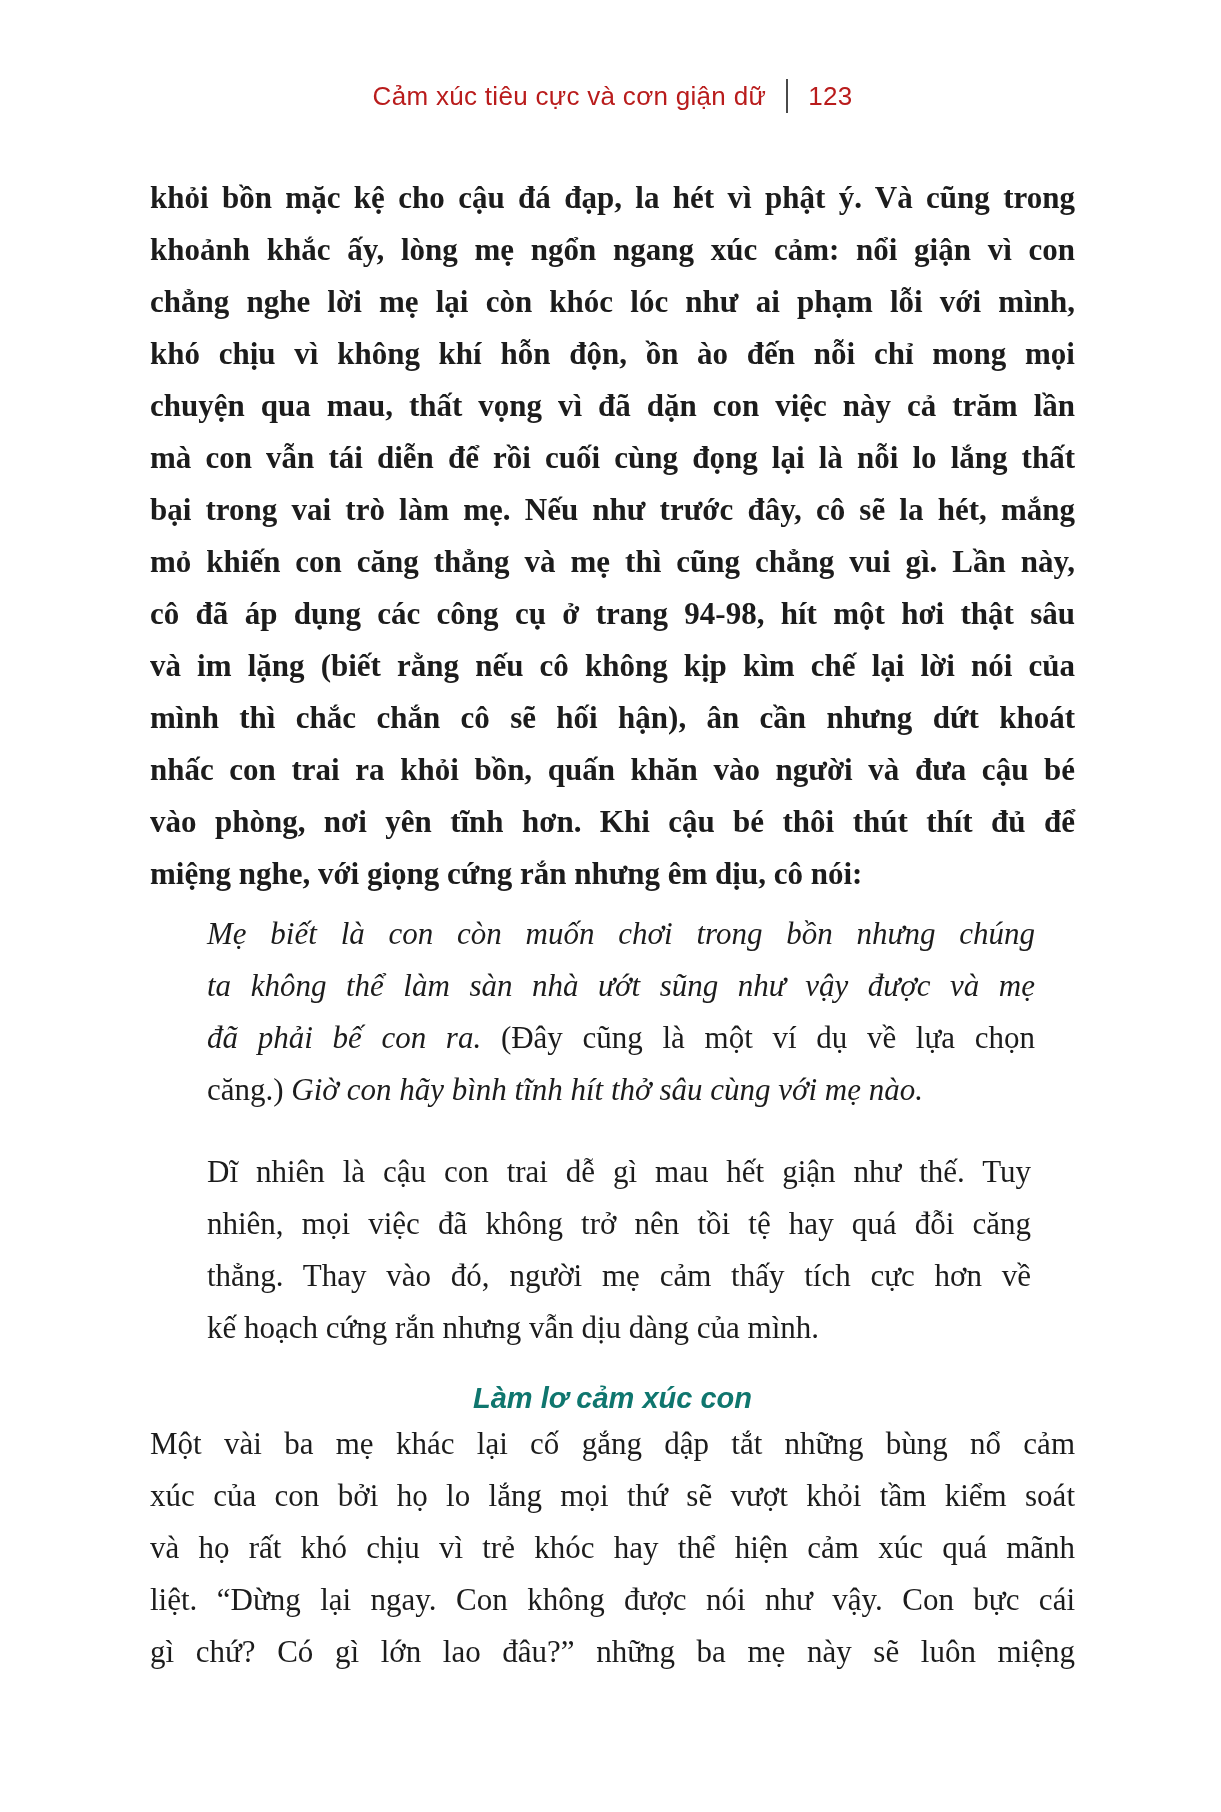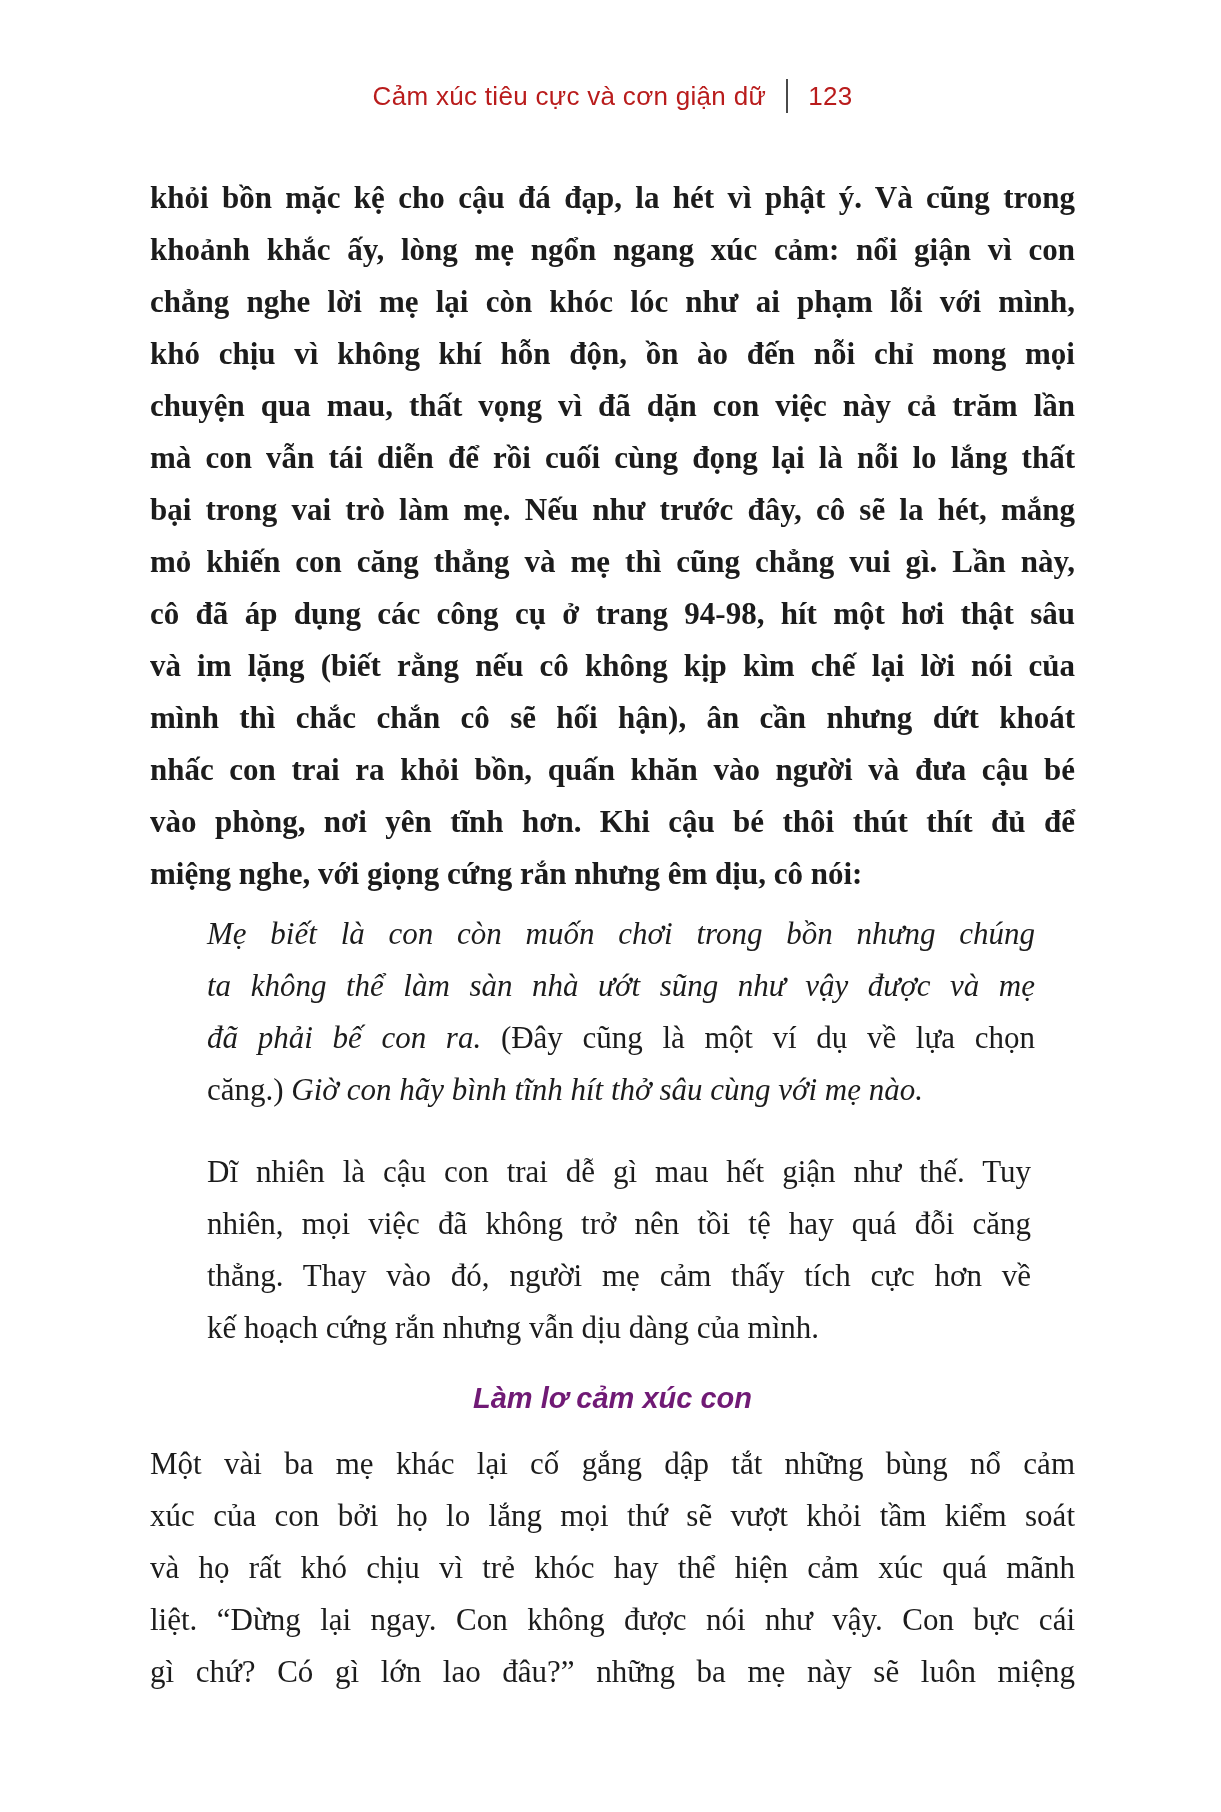--- a/index.html
+++ b/index.html
@@ -53,23 +53,23 @@
   .quote-block .roman { font-style: normal; }
   #paragraph-2 { margin: 30px 44px 0 57px; }
   .section-heading {
     margin-top: 24px;
     text-align: center;
     font-family: "Liberation Sans", "DejaVu Sans", sans-serif;
     font-style: italic;
     font-weight: bold;
     font-size: 29px;
     line-height: 40px;
-    color: #701a75;
+    color: #0f766e;
   }
-  #paragraph-3 { margin-top: 20px; }
+  #paragraph-3 { }
 </style>
 </head>
 <body>
 
 <div class="page">
 
   <div class="running-header">
     <span>Cảm xúc tiêu cực và cơn giận dữ</span>
     <span class="header-sep"></span>
     <span>123</span>

